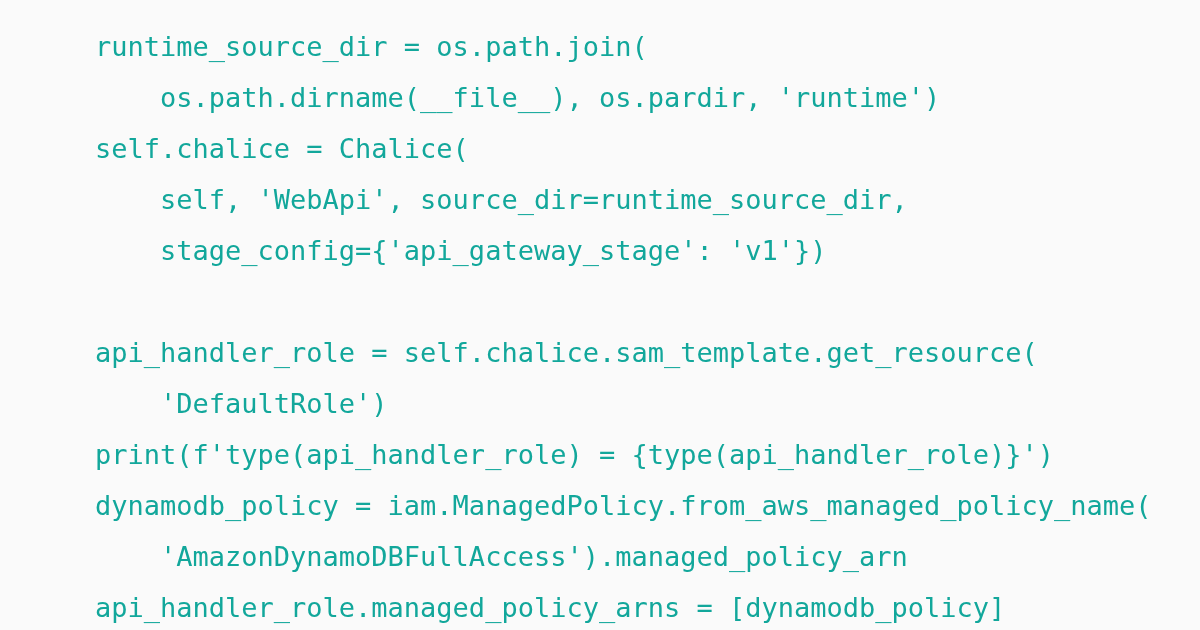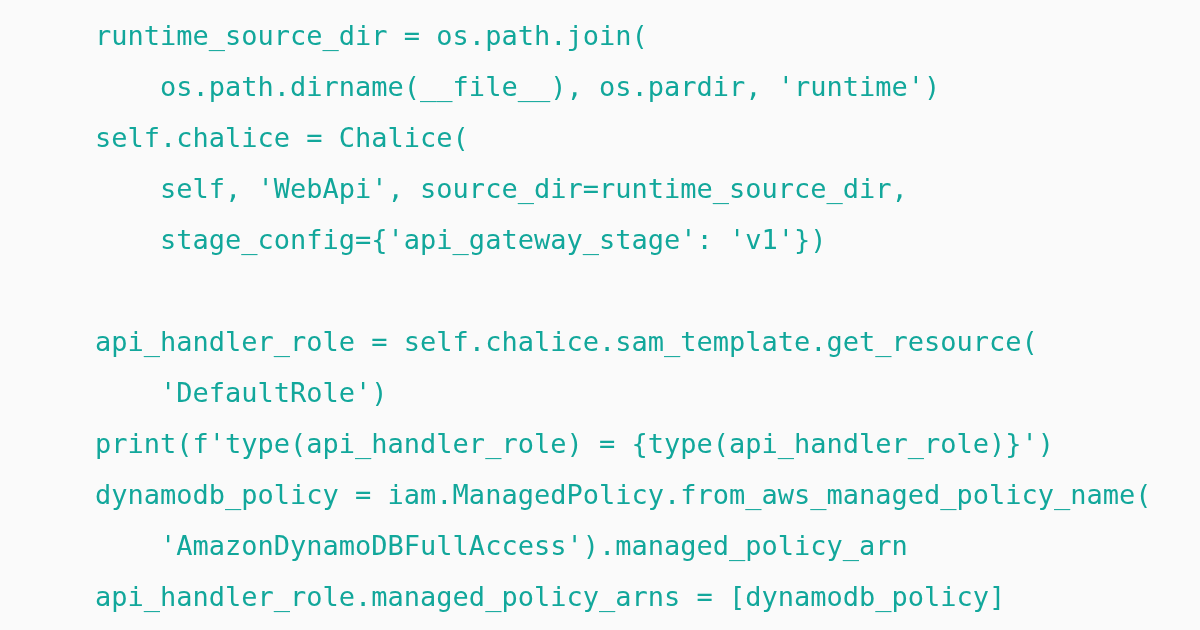--- a/index.html
+++ b/index.html
@@ -14,21 +14,21 @@
     background: #fafafa;
     font-family: "DejaVu Sans Mono", "Liberation Mono", monospace;
   }
 
   #code-card {
     position: relative;
     width: 1200px;
     height: 630px;
     background: #fafafa;
     box-sizing: border-box;
-    padding: 10px 0 0 95px;
+    padding: 21px 0 0 95px;
   }
 
   #code-block {
     margin: 0;
     padding: 0;
     font-family: "DejaVu Sans Mono", "Liberation Mono", monospace;
     font-size: 27px;
     line-height: 51px;
     letter-spacing: 0px;
     color: #12a79b;

